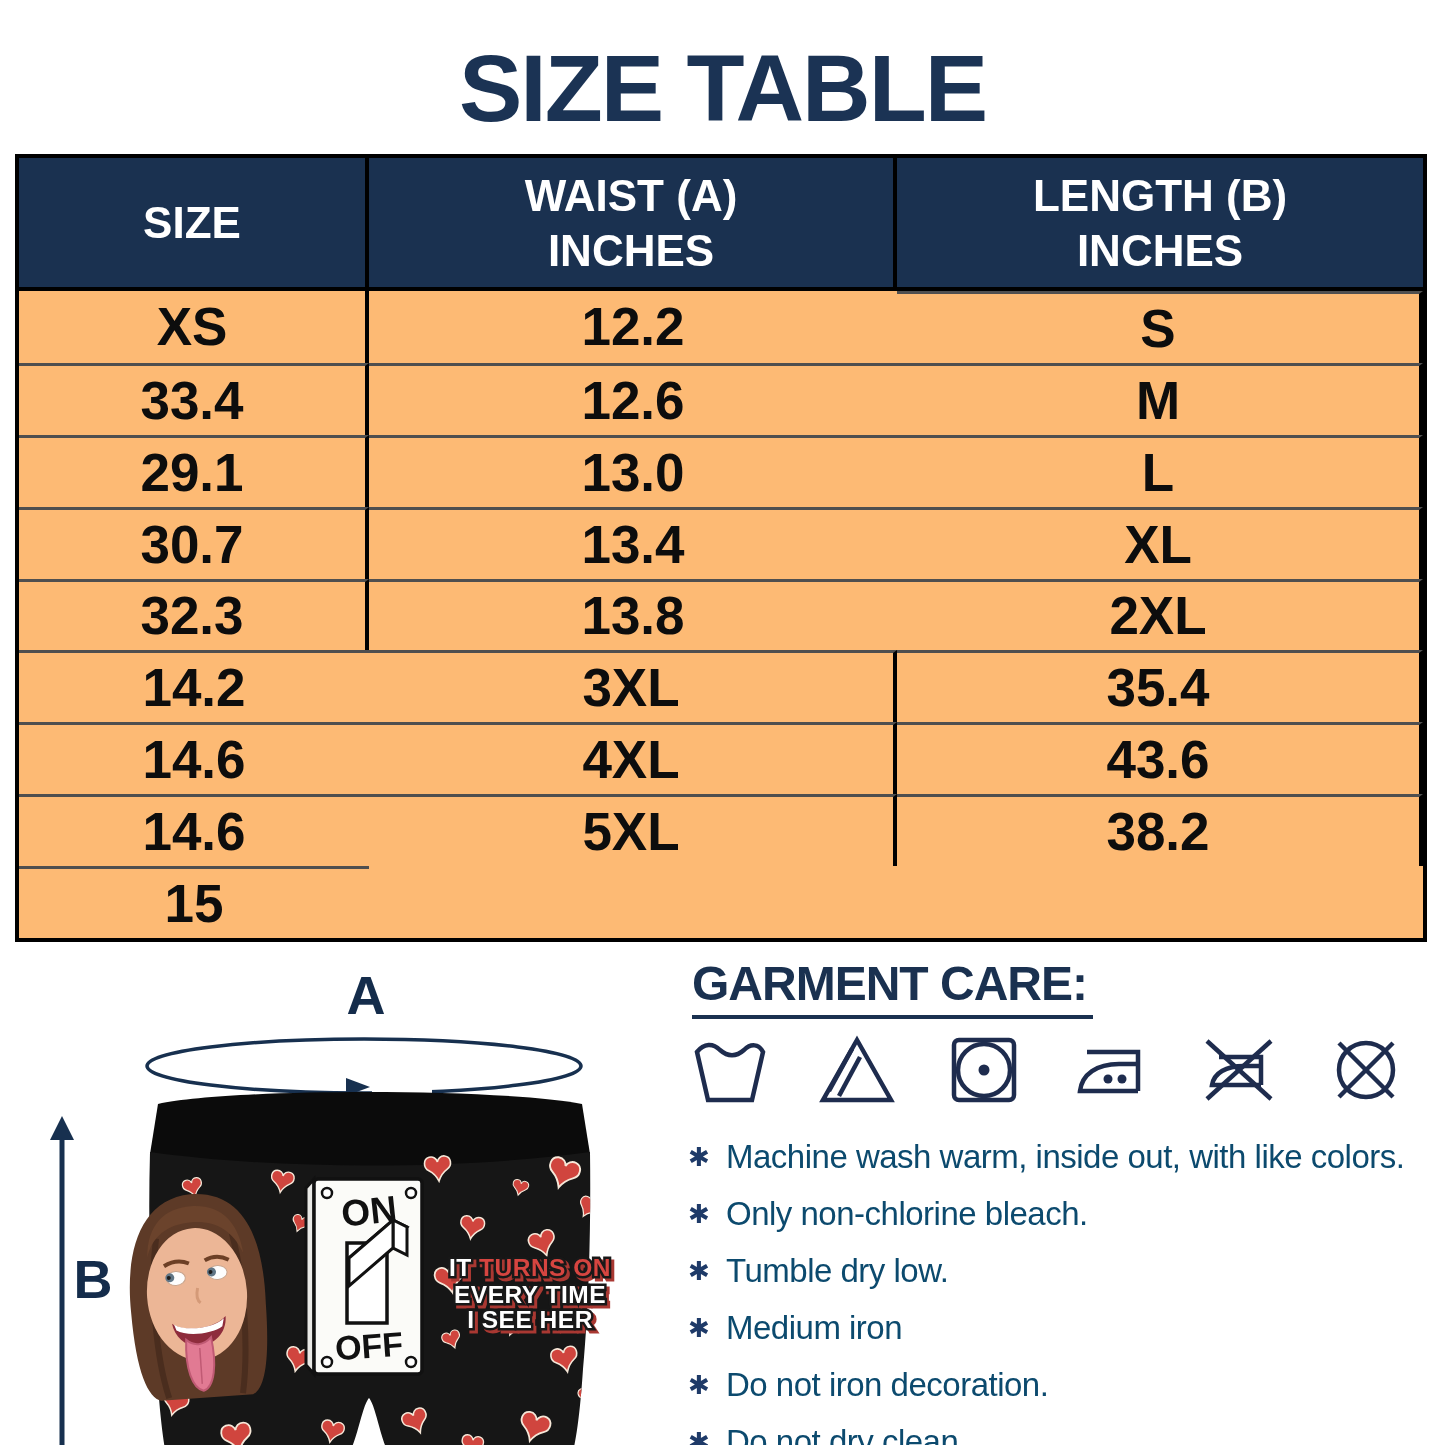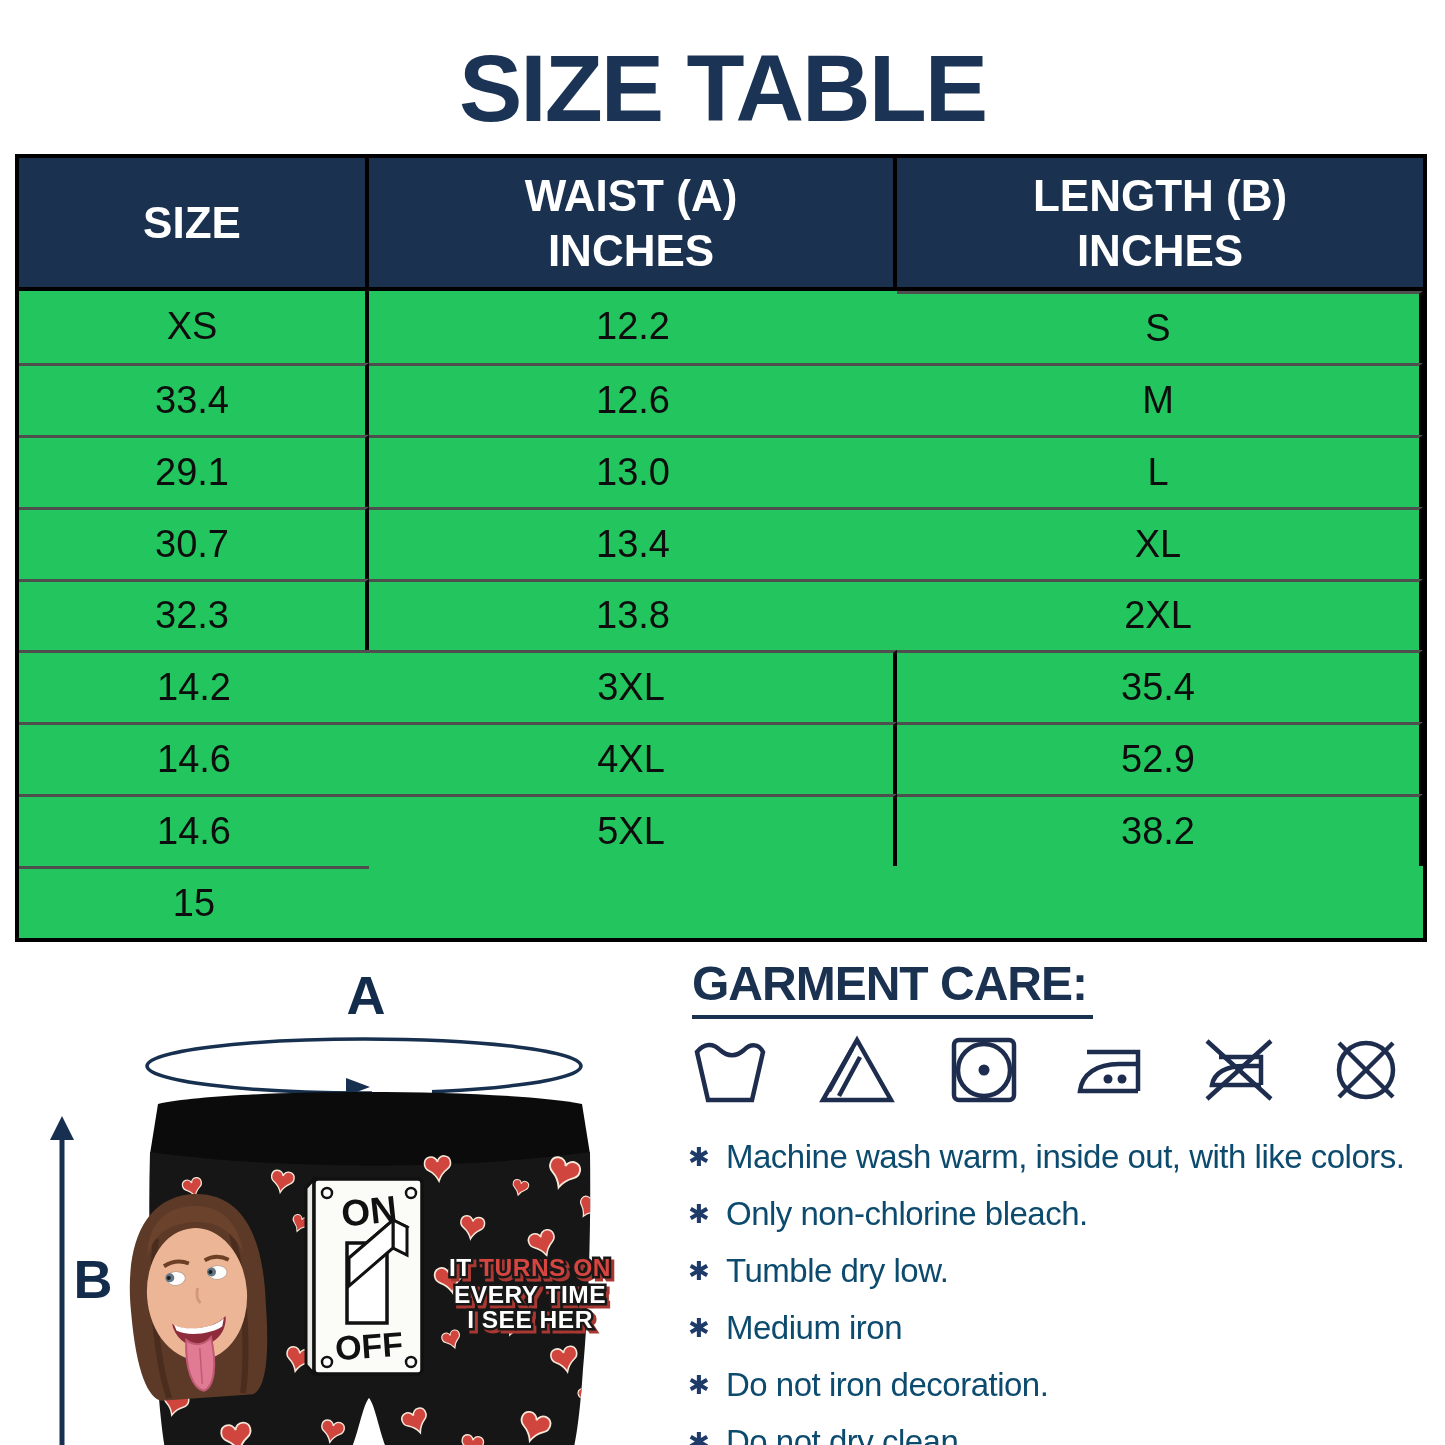--- a/index.html
+++ b/index.html
@@ -11,30 +11,30 @@
   .page-title {
     position:absolute; top:2px; left:0; width:100%; text-align:center;
     font-size:95px; line-height:100px; font-weight:bold; letter-spacing:-2px;
     color:#1b3354; margin:0;
   }
   
   .size-table {
     position:absolute; left:15px; top:118px; width:1412px; height:788px;
     display:grid; grid-template-columns:350px 528px auto;
     grid-template-rows:133px repeat(9, 1fr);
-    border:4px solid #000; box-sizing:border-box; background:#22c55e;
+    border:4px solid #000; box-sizing:border-box; background:#fdba74;
   }
   .cell { display:flex; align-items:center; justify-content:center; box-sizing:border-box; }
   .c1, .c2 { border-right:4px solid #000; }
   .hcell {
     background:#1a3150; color:#ffffff; flex-direction:column;
     font-weight:bold; font-size:44px; line-height:55px; letter-spacing:0px;
     border-bottom:4px solid #000;
   }
-  .bcell { font-weight:normal; font-size:38px; color:#0d0d0d; border-top:3px solid #4f4f4f; }
+  .bcell { font-weight:bold; font-size:53px; color:#0d0d0d; border-top:3px solid #4f4f4f; }
   .nt { border-top:none; }
   
   .care-heading {
     position:absolute; left:692px; top:920px; margin:0;
     font-size:48px; font-weight:bold; letter-spacing:-1px; color:#1a3150;
     border-bottom:4px solid #1a3150; padding:0 6px 4px 0;
   }
   .care-icons {
     position:absolute; left:690px; top:994px; width:716px;
     display:flex; justify-content:space-between; align-items:center;
@@ -103,21 +103,21 @@
     <div class="cell bcell">13.8</div>
 
     <div class="cell bcell c1">2XL</div>
     <div class="cell bcell">14.2</div>
 
     <div class="cell bcell c1">3XL</div>
     <div class="cell bcell c2">35.4</div>
     <div class="cell bcell">14.6</div>
 
     <div class="cell bcell c1">4XL</div>
-    <div class="cell bcell c2">52.9</div>
+    <div class="cell bcell c2">43.6</div>
     <div class="cell bcell">14.6</div>
 
     <div class="cell bcell c1">5XL</div>
     <div class="cell bcell c2">38.2</div>
     <div class="cell bcell">15</div>
   </div>
 
   <svg class="product-svg" width="680" height="540" viewBox="0 905 680 540">
     <defs>
       <path id="heartShape" d="M0,10.5 C-2,5.5 -4.5,3 -8,0.8 C-12.8,-2.2 -12.4,-9.6 -6.8,-10.8 C-3.2,-11.5 -0.6,-9 0,-6.2 C0.6,-9 3.2,-11.5 6.8,-10.8 C12.4,-9.6 12.8,-2.2 8,0.8 C4.5,3 2,5.5 0,10.5 Z"></path>

